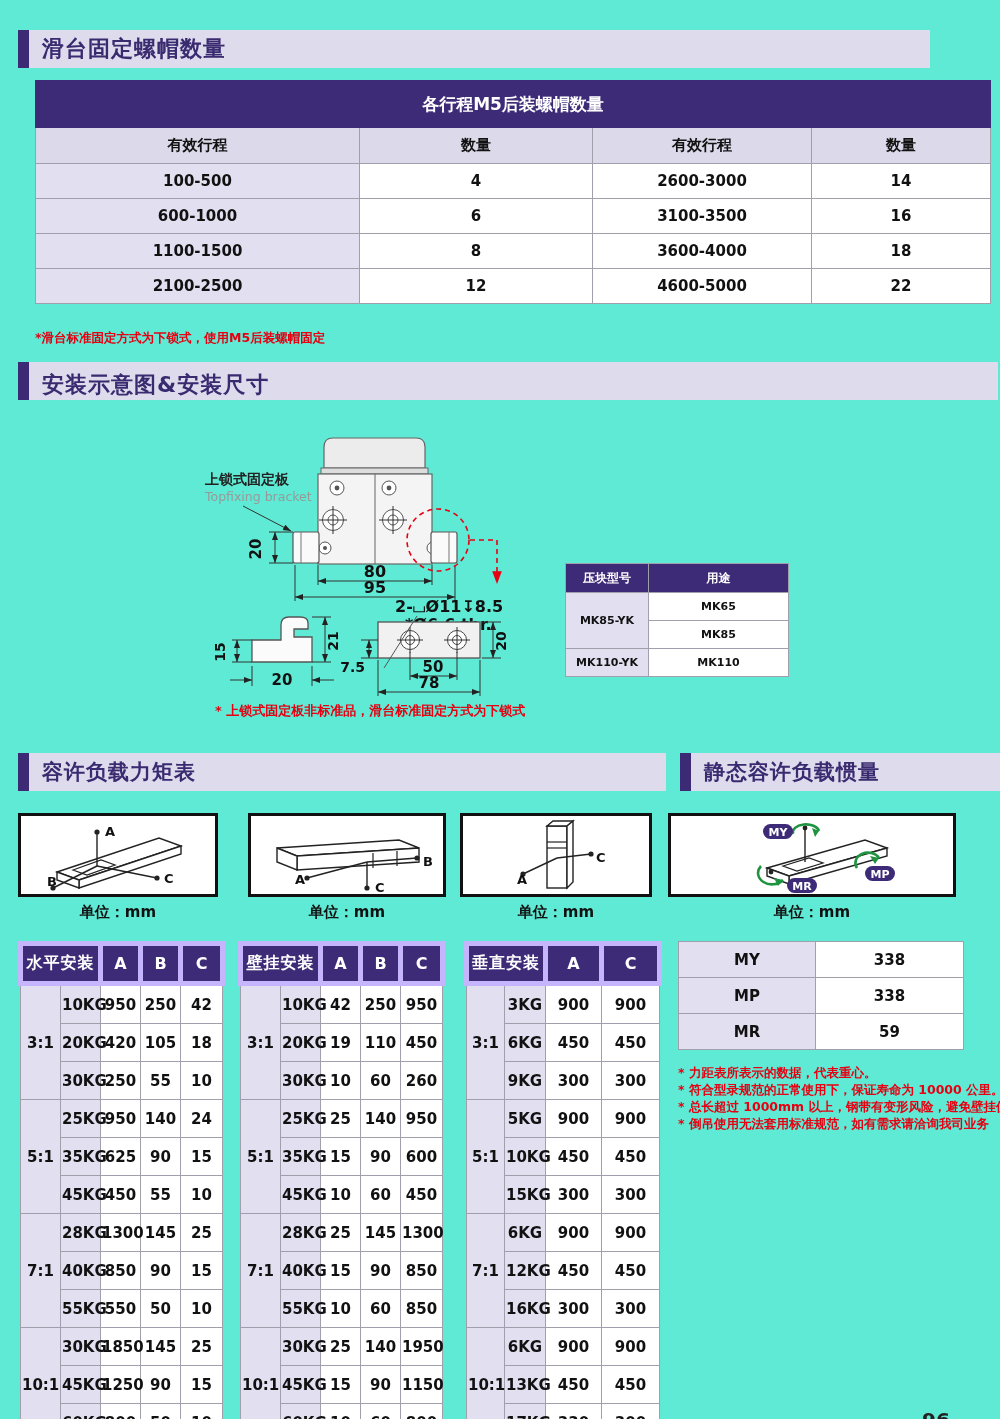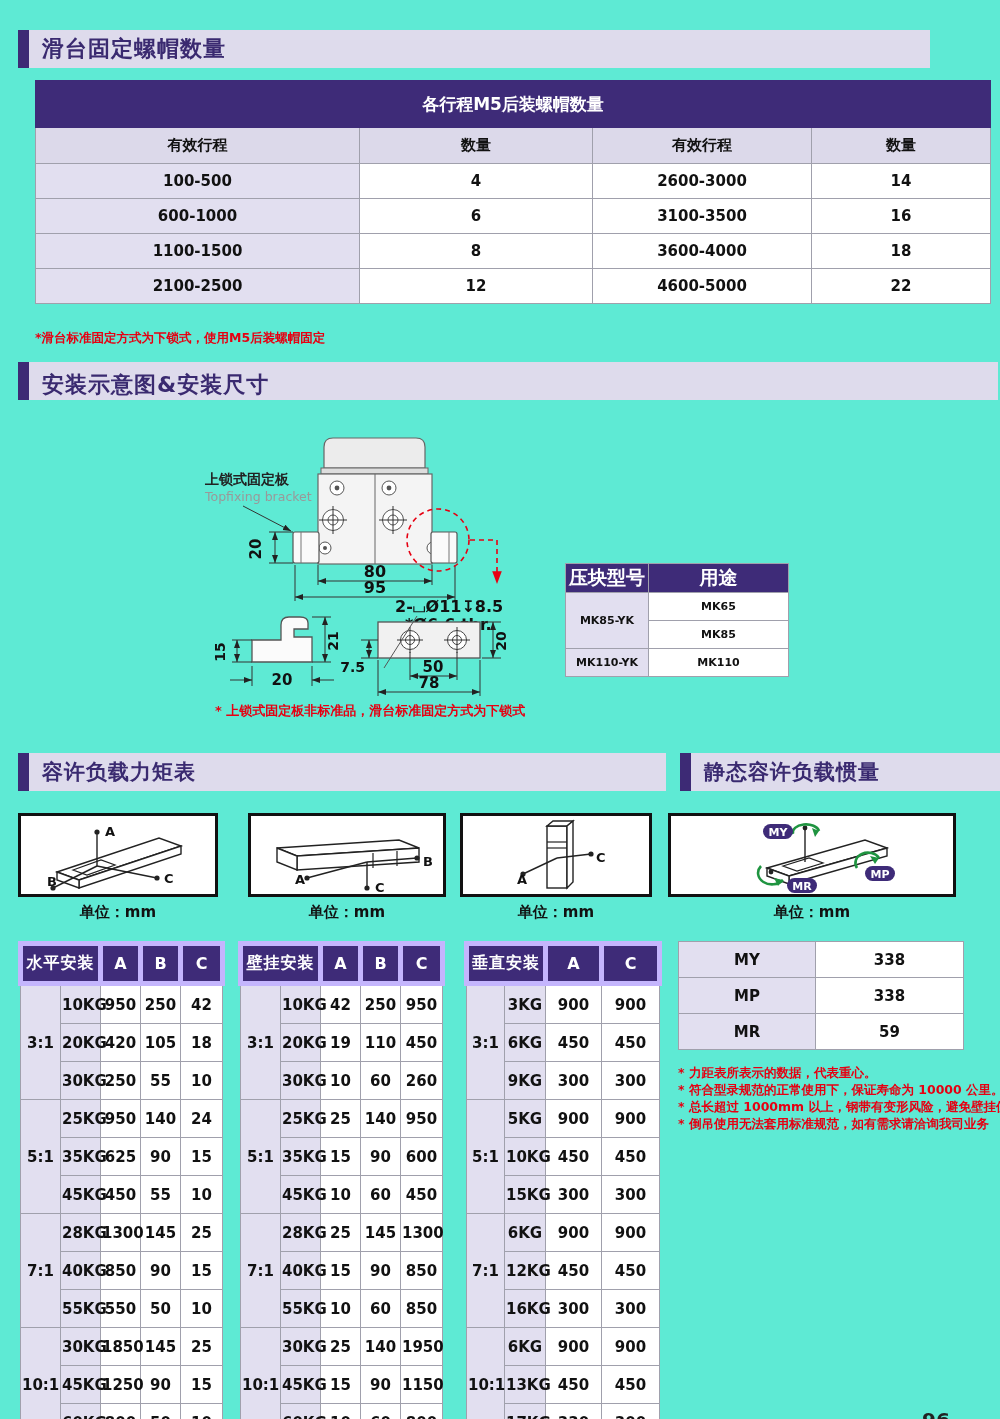--- a/index.html
+++ b/index.html
@@ -21,21 +21,21 @@
   #nut-table{position:absolute;left:35px;top:80px;width:955px;}
   #nut-table .ttl{background:#3e2b78;color:#fff;font-size:17px;font-weight:800;height:44px;border:1px solid #3e2b78;margin-left:16px;}
   #nut-table thead th.colh{background:#dcd9ea;font-size:15px;font-weight:700;height:33px;}
   #nut-table td{height:32px;font-size:15px;font-weight:600;background:#fff;}
   #nut-table td.lav{background:#e2dff0;}
 
   .red-note{position:absolute;color:#e60012;font-size:12.5px;font-weight:700;white-space:nowrap;}
 
   
   #block-table{position:absolute;left:565px;top:563px;width:223px;}
-  #block-table th{background:#3e2b78;color:#fff;font-size:19px;font-weight:800;height:26px;}
+  #block-table th{background:#3e2b78;color:#fff;font-size:12px;font-weight:800;height:26px;}
   #block-table td{height:25px;font-size:11px;font-weight:700;background:#fff;}
   #block-table td.lav{background:#e2dff0;}
 
   
   .diag-box{position:absolute;border:3px solid #111;background:#fff;box-sizing:border-box;}
   .unit-label{position:absolute;text-align:center;font-size:15px;font-weight:800;color:#111;}
 
   
   .mtable{position:absolute;}
   .mtable th{background:#3e2b78;color:#fff;font-size:16px;font-weight:800;height:33px;border:5px solid #c4b5fd;}

